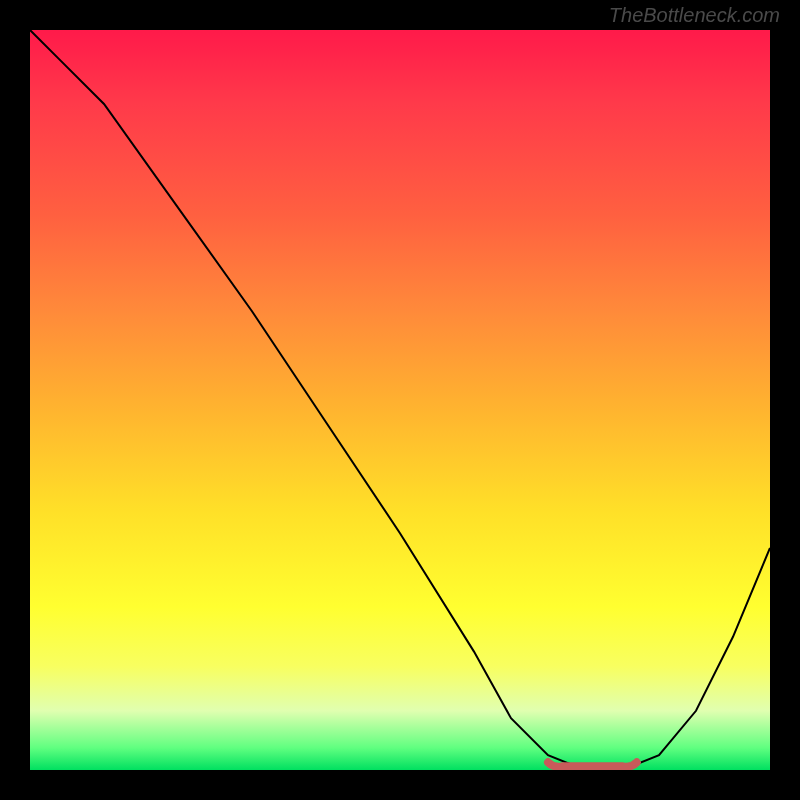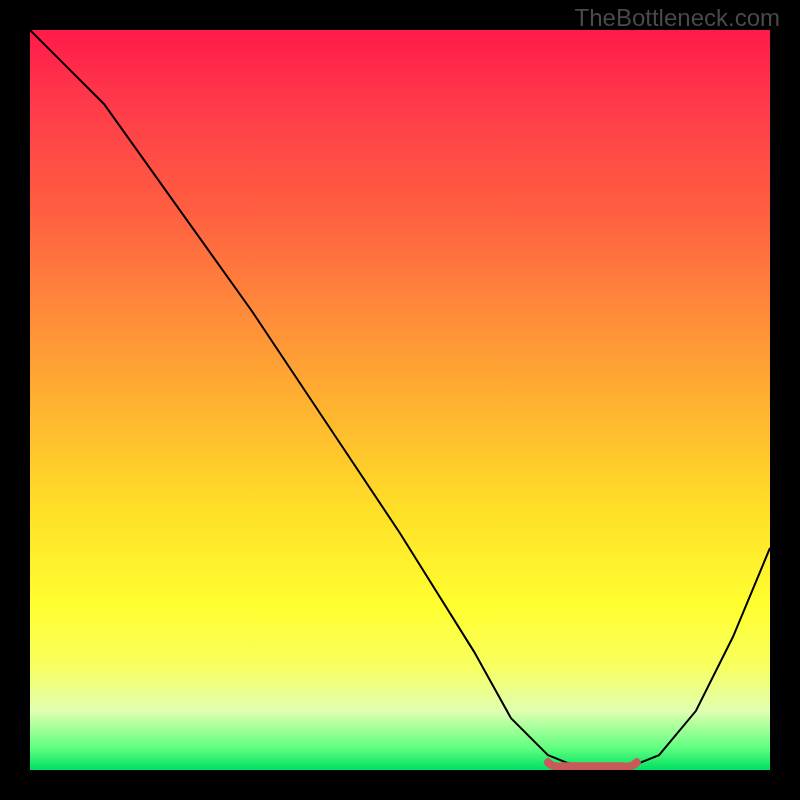--- a/index.html
+++ b/index.html
@@ -9,23 +9,24 @@
     height: 800px;
     background: #000;
     position: relative;
     font-family: Arial, sans-serif;
   }
   .watermark {
     position: absolute;
     top: 4px;
     right: 20px;
     color: #4a4a4a;
-    font-size: 24px;
+    font-size: 20px;
     font-weight: 500;
     z-index: 10;
+    font-style: italic;
   }
   .plot-area {
     position: absolute;
     left: 30px;
     top: 30px;
     width: 740px;
     height: 740px;
     background: linear-gradient(to bottom,
       #ff1a4a 0%,
       #ff3a4a 10%,

